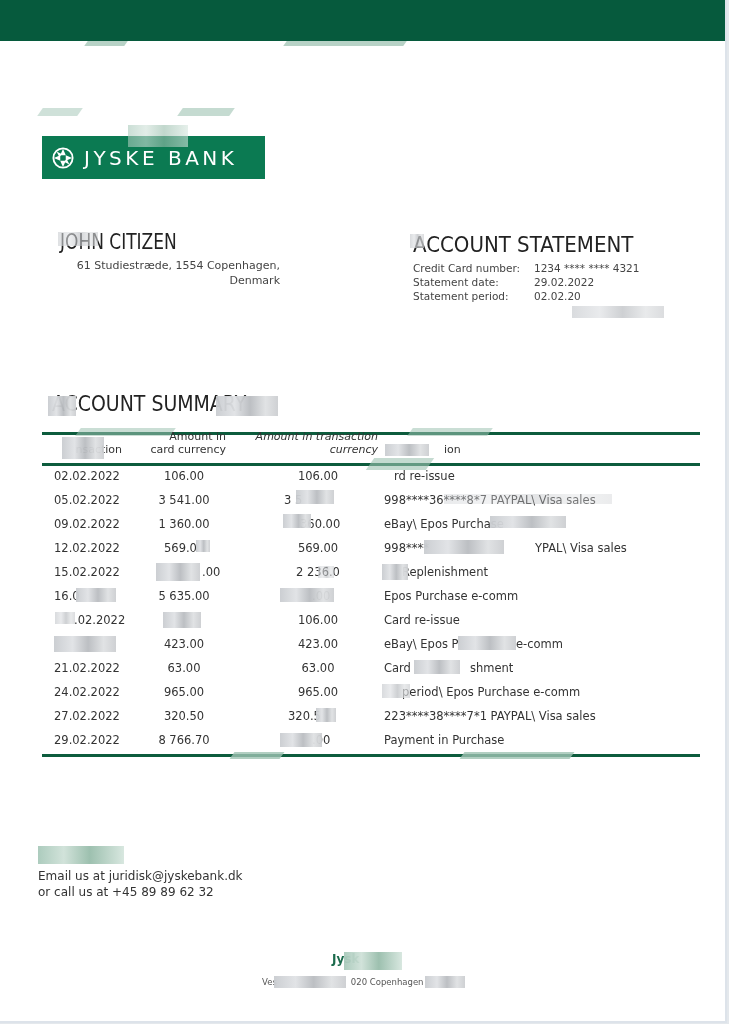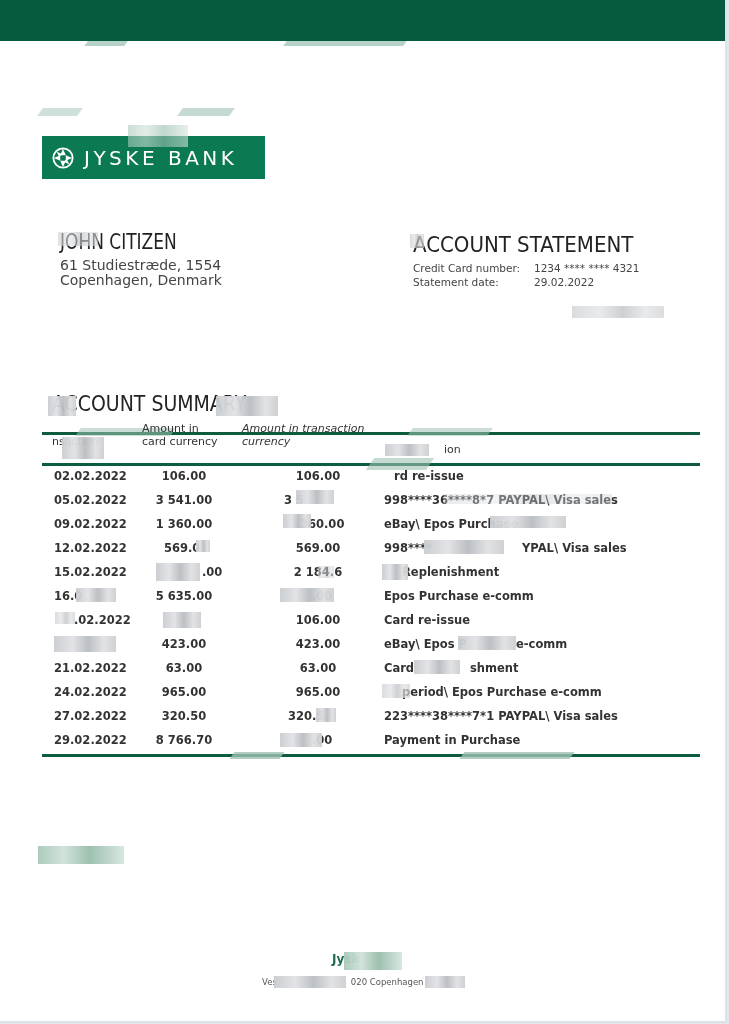--- a/index.html
+++ b/index.html
@@ -24,36 +24,36 @@
   .pixg { position:absolute; background:linear-gradient(90deg,#a8c9ba,#cfe1d8 30%,#98bdab 60%,#d6e6de); opacity:.95; }
 
   .logo {
     position:absolute; left:42px; top:112px; width:223px; height:43px;
     background:#0b7a52; display:flex; align-items:center;margin-top:24px;
   }
   .logo-icon { width:22px; height:22px; margin-left:10px; margin-right:10px; }
   .logo-text { color:#ffffff; font-family:"DejaVu Sans", sans-serif; font-size:20px; letter-spacing:3.5px; }
 
   .cust-name { position:absolute; left:60px; top:230px; font-size:21px; font-family:"DejaVu Sans Condensed","DejaVu Sans",sans-serif; color:#222; letter-spacing:0px; transform:scaleX(.9); transform-origin:left; }
-  .cust-addr { position:absolute; left:60px; top:258px; width:220px; font-size:14px; line-height:15px; color:#444; }
+  .cust-addr { position:absolute; left:60px; top:258px; width:220px; font-size:11px; line-height:15px; color:#444;text-align:right; }
 
   .stmt-title { position:absolute; left:413px; top:232px; font-size:22px; color:#222; transform:scaleX(.9); transform-origin:left; white-space:nowrap; }
   .stmt-info { position:absolute; left:413px; top:261px; font-size:10.5px; line-height:14px; color:#444; }
   .stmt-info .row { display:flex; }
   .stmt-info .lbl { width:121px; }
 
   .summary-title { position:absolute; left:52px; top:392px; font-size:21px; color:#222; transform:scaleX(.9); transform-origin:left; white-space:nowrap; }
 
   .rule { position:absolute; left:42px; width:658px; height:3px; background:#0d5c3d; }
 
   .thead { position:absolute; left:42px; top:434px; width:658px; height:30px; font-size:11px; color:#333; }
-  .th { position:absolute; text-align:left; line-height:13px; bottom:16px; }
+  .th { position:absolute; text-align:right; line-height:13px; bottom:8px; }
 
   .tbody { position:absolute; left:42px; top:464px; width:658px; font-size:11.5px; color:#333; }
-  .tr { position:relative; height:24px;font-weight:bold; }
+  .tr { position:relative; height:24px; }
   .td { position:absolute; top:5px; white-space:nowrap; }
   .c0 { left:12px; }
   .c1 { left:100px; width:84px; text-align:center; }
   .c2 { left:226px; width:100px; text-align:center; }
   .c3 { left:342px; }
 
   .contact { position:absolute; left:38px; top:868px; font-size:12px; line-height:16px; color:#333; }
   .footer-name { position:absolute; left:332px; top:952px; font-size:12px; color:#1b6b4c; font-weight:bold; }
   .footer-addr { position:absolute; left:262px; top:977px; font-size:8.5px; color:#555; }
 </style>
@@ -91,20 +91,24 @@
   <div class="pix" style="left:410px;top:234px;width:14px;height:14px;opacity:.7"></div>
   <div class="stmt-info">
     <div class="row">
       <span class="lbl">Credit Card number:</span>
       <span>1234 **** **** 4321</span>
     </div>
     <div class="row">
       <span class="lbl">Statement date:</span>
       <span>29.02.2022</span>
     </div>
+    <div class="row">
+      <span class="lbl">Statement period:</span>
+      <span>02.02.20</span>
+    </div>
   </div>
   <div class="pix" style="left:572px;top:306px;width:92px;height:12px;opacity:.7"></div>
 
   <div class="summary-title">ACCOUNT SUMMARY</div>
   <div class="pix" style="left:48px;top:396px;width:28px;height:20px;"></div>
   <div class="pix" style="left:216px;top:396px;width:62px;height:20px;"></div>
 
   <div class="rule" style="top:432px;"></div>
   <div class="blot" style="left:78px;top:428px;width:95px;height:8px;opacity:.55"></div>
   <div class="blot" style="left:410px;top:428px;width:80px;height:8px;opacity:.55"></div>
@@ -149,26 +153,26 @@
       <span class="td c0">09.02.2022</span>
         <span class="td c1">1 360.00</span>
         <span class="td c2" style="text-align:left;left:258px">360.00</span>
         <span class="td c3">eBay\ Epos Purchase</span>
     </div>
     <div class="tr">
       <span class="td c0">12.02.2022</span>
         <span class="td c1" style="text-align:left;left:122px">569.0</span>
         <span class="td c2">569.00</span>
         <span class="td c3">998****</span>
-        <span class="td" style="left:480px">YPAL\ Visa sales</span>
+        <span class="td" style="left:493px">YPAL\ Visa sales</span>
     </div>
     <div class="tr">
       <span class="td c0">15.02.2022</span>
         <span class="td c1" style="text-align:left;left:160px">.00</span>
-        <span class="td c2">2 184.6</span>
+        <span class="td c2">2 236.0</span>
         <span class="td c3" style="left:360px">Replenishment</span>
     </div>
     <div class="tr">
       <span class="td c0">16.0</span>
         <span class="td c1">5 635.00</span>
         <span class="td c2" style="text-align:left;left:270px">.00</span>
         <span class="td c3">Epos Purchase e-comm</span>
     </div>
     <div class="tr">
       <span class="td c0" style="left:32px">.02.2022</span>
@@ -228,20 +232,24 @@
   <div class="pix" style="left:414px;top:660px;width:46px;height:14px;"></div>
   <div class="pix" style="left:382px;top:684px;width:28px;height:14px;opacity:.7"></div>
   <div class="pix" style="left:316px;top:708px;width:20px;height:14px;"></div>
   <div class="pix" style="left:280px;top:733px;width:42px;height:14px;"></div>
 
   <div class="rule" style="top:754px;"></div>
   <div class="blot" style="left:232px;top:752px;width:50px;height:7px;opacity:.8"></div>
   <div class="blot" style="left:462px;top:752px;width:110px;height:7px;opacity:.8"></div>
 
   <div class="pixg" style="left:38px;top:846px;width:86px;height:18px;"></div>
+  <div class="contact">
+    <div>Email us at juridisk@jyskebank.dk</div>
+    <div>or call us at +45 89 89 62 32</div>
+  </div>
 
   <div class="footer-name">Jysk</div>
   <div class="pixg" style="left:344px;top:952px;width:58px;height:18px;"></div>
   <div class="footer-addr">
     <span>Ves</span><span style="display:inline-block;width:74px"></span><span>020 Copenhagen</span>
   </div>
   <div class="pix" style="left:274px;top:976px;width:72px;height:12px;"></div>
   <div class="pix" style="left:425px;top:976px;width:40px;height:12px;"></div>
 </div>
 

